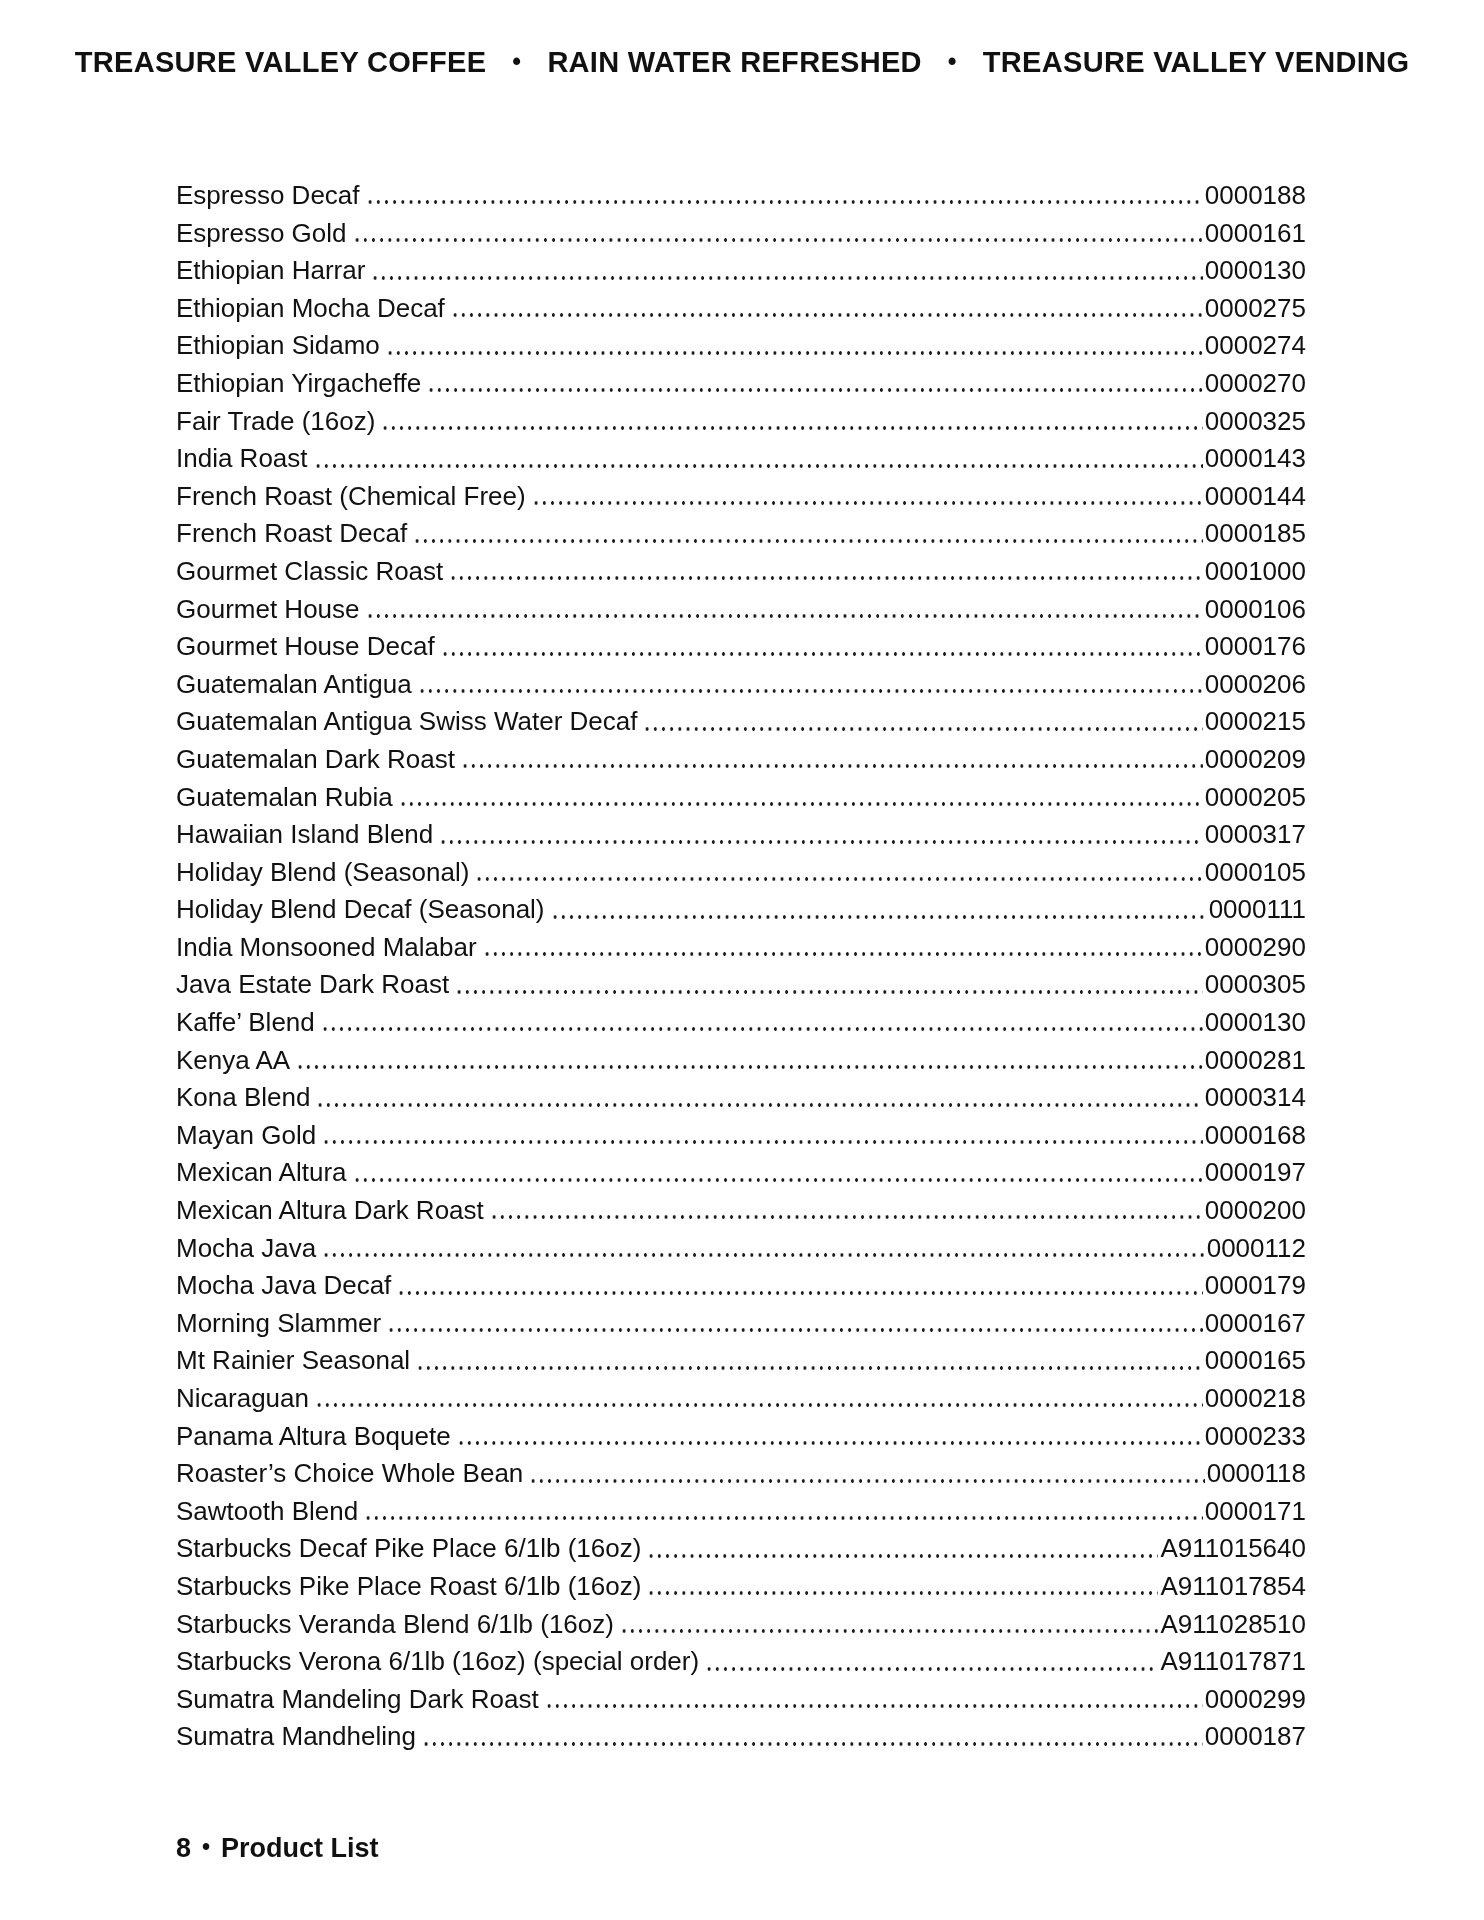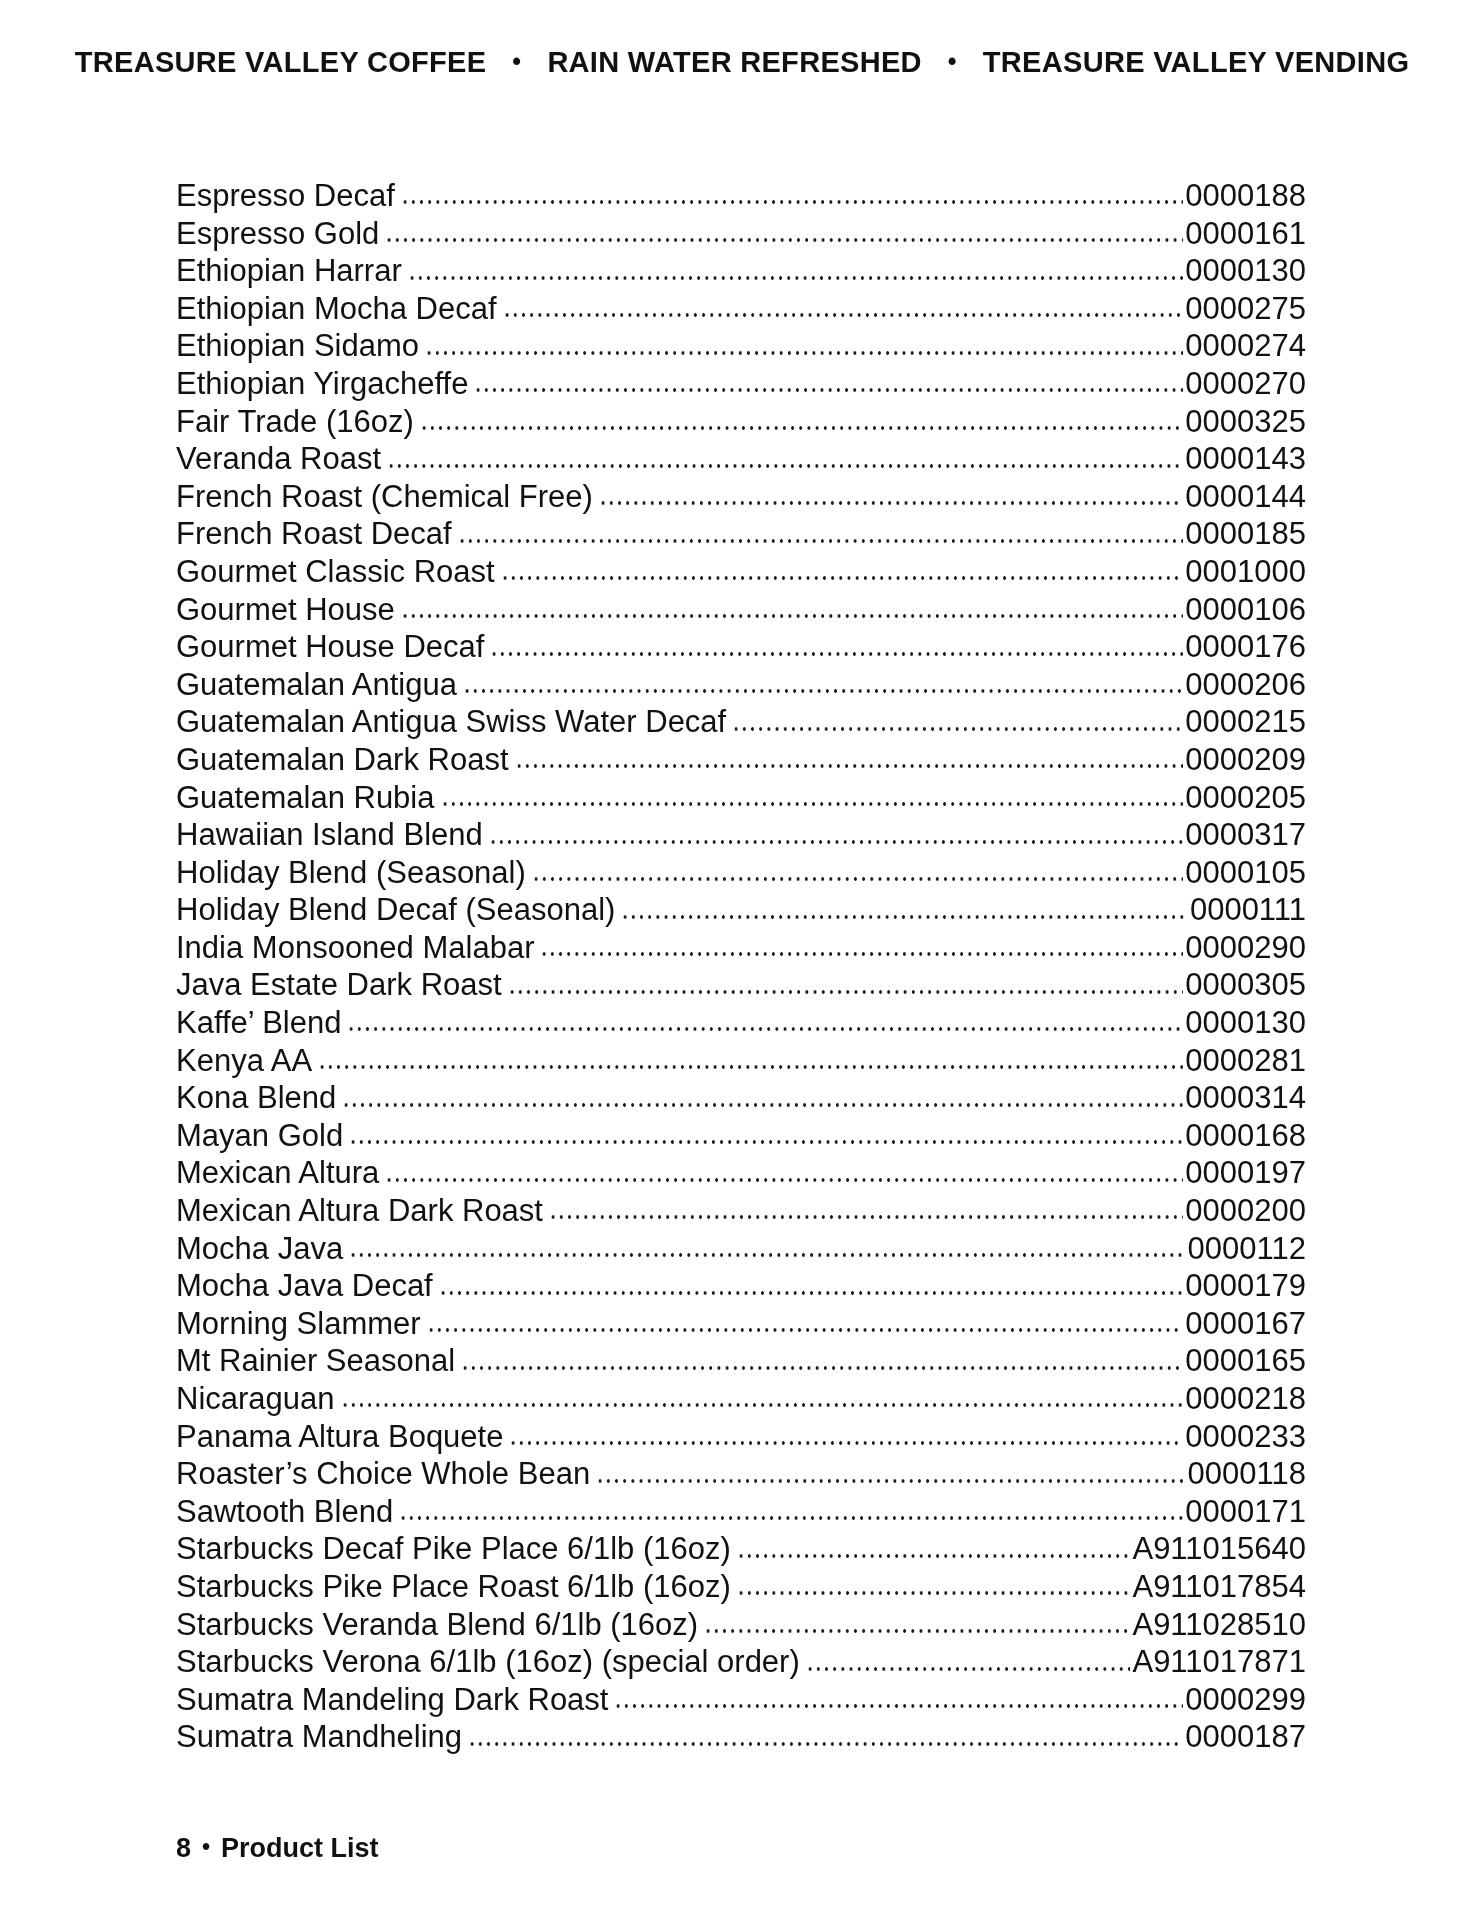--- a/index.html
+++ b/index.html
@@ -20,21 +20,21 @@
   .header .sep{
     display:inline-block;margin:0 26px;font-size:25px;
     transform:translateY(-2px);
   }
   .list{
     position:absolute;left:176px;right:178px;top:177px;
   }
   .row{
     display:flex;
     height:37.6px;line-height:37.6px;
-    font-size:31px;
+    font-size:26px;
   }
   .pname{white-space:nowrap;}
   .dots{
     flex:1;
     margin:0 2px 0 6px;
     background-image:radial-gradient(circle,#1b1b1b 1.6px,transparent 1.9px);
     background-size:8.2px 8.2px;
     background-repeat:repeat-x;
     background-position:left bottom 8px;
     min-width:18px;
@@ -95,21 +95,21 @@
       <span class="pcode">0000270</span>
     </div>
 
     <div class="row">
       <span class="pname">Fair Trade (16oz)</span>
       <span class="dots"></span>
       <span class="pcode">0000325</span>
     </div>
 
     <div class="row">
-      <span class="pname">Veranda Roast</span>
+      <span class="pname">India Roast</span>
       <span class="dots"></span>
       <span class="pcode">0000143</span>
     </div>
 
     <div class="row">
       <span class="pname">French Roast (Chemical Free)</span>
       <span class="dots"></span>
       <span class="pcode">0000144</span>
     </div>
 

